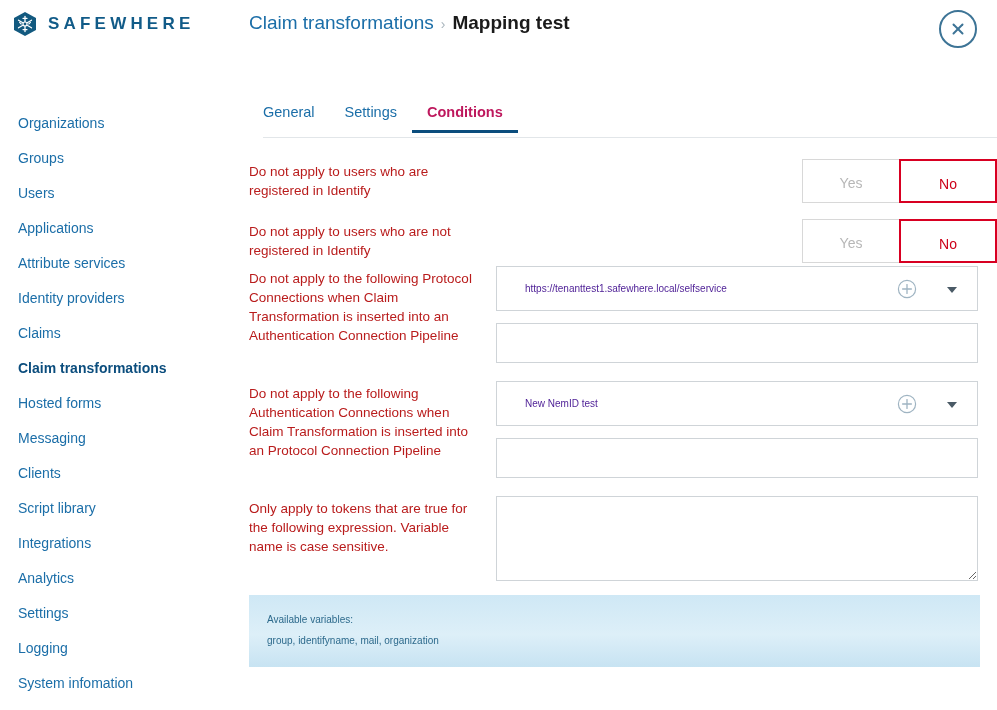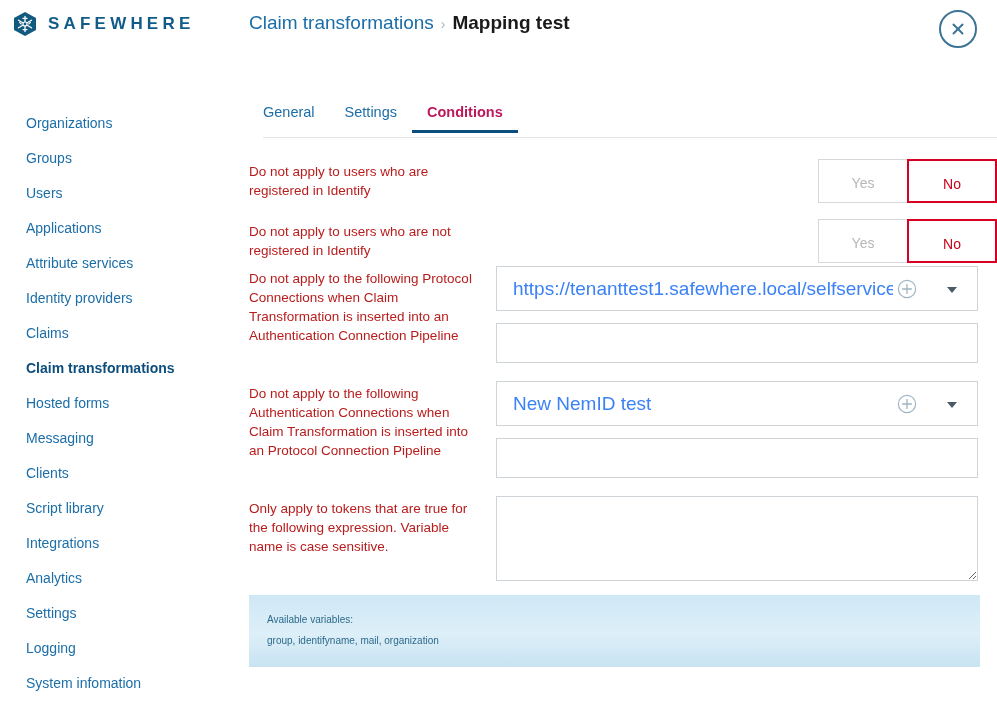--- a/index.html
+++ b/index.html
@@ -80,21 +80,21 @@
     padding: 0;
     display: flex;
     align-items: center;
     justify-content: center;
   }
   .close-btn svg { display:block; }
 
   
   .sidebar {
     position: absolute;
-    left: 12px;
+    left: 4px;
     top: 100px;
     width: 235px;
     padding-top: 6px;
   }
   .nav-item {
     display: block;
     padding: 0 0 0 14px;
     height: 35px;
     line-height: 35px;
     font-size: 14px;
@@ -175,21 +175,21 @@
     flex: 1 1 auto;
     position: relative;
   }
 
   
   .toggle {
     display: flex;
     justify-content: flex-end;
   }
   .toggle-opt {
-    width: 90px;
+    width: 98px;
     height: 44px;
     line-height: 44px;
     text-align: center;
     font-size: 14px;
     background: #ffffff;
     cursor: pointer;
     box-sizing: border-box;
     font-family: inherit;
   }
   .toggle-opt.off {
@@ -209,25 +209,25 @@
     position: relative;
     width: 482px;
     height: 45px;
     border: 1px solid #cfd4d8;
     background: #ffffff;
     box-sizing: border-box;
     cursor: pointer;
   }
   .selectbox .value {
     position: absolute;
-    left: 16px;
+    left: 28px;
     top: 0;
     line-height: 43px;
-    font-size: 19px;
-    color: #3b82f6;
+    font-size: 10px;
+    color: #4c1d95;
     white-space: nowrap;
     overflow: hidden;
     max-width: 380px;
   }
   .sb-add {
     position: absolute;
     right: 60px;
     top: 12px;
     width: 20px;
     height: 20px;

